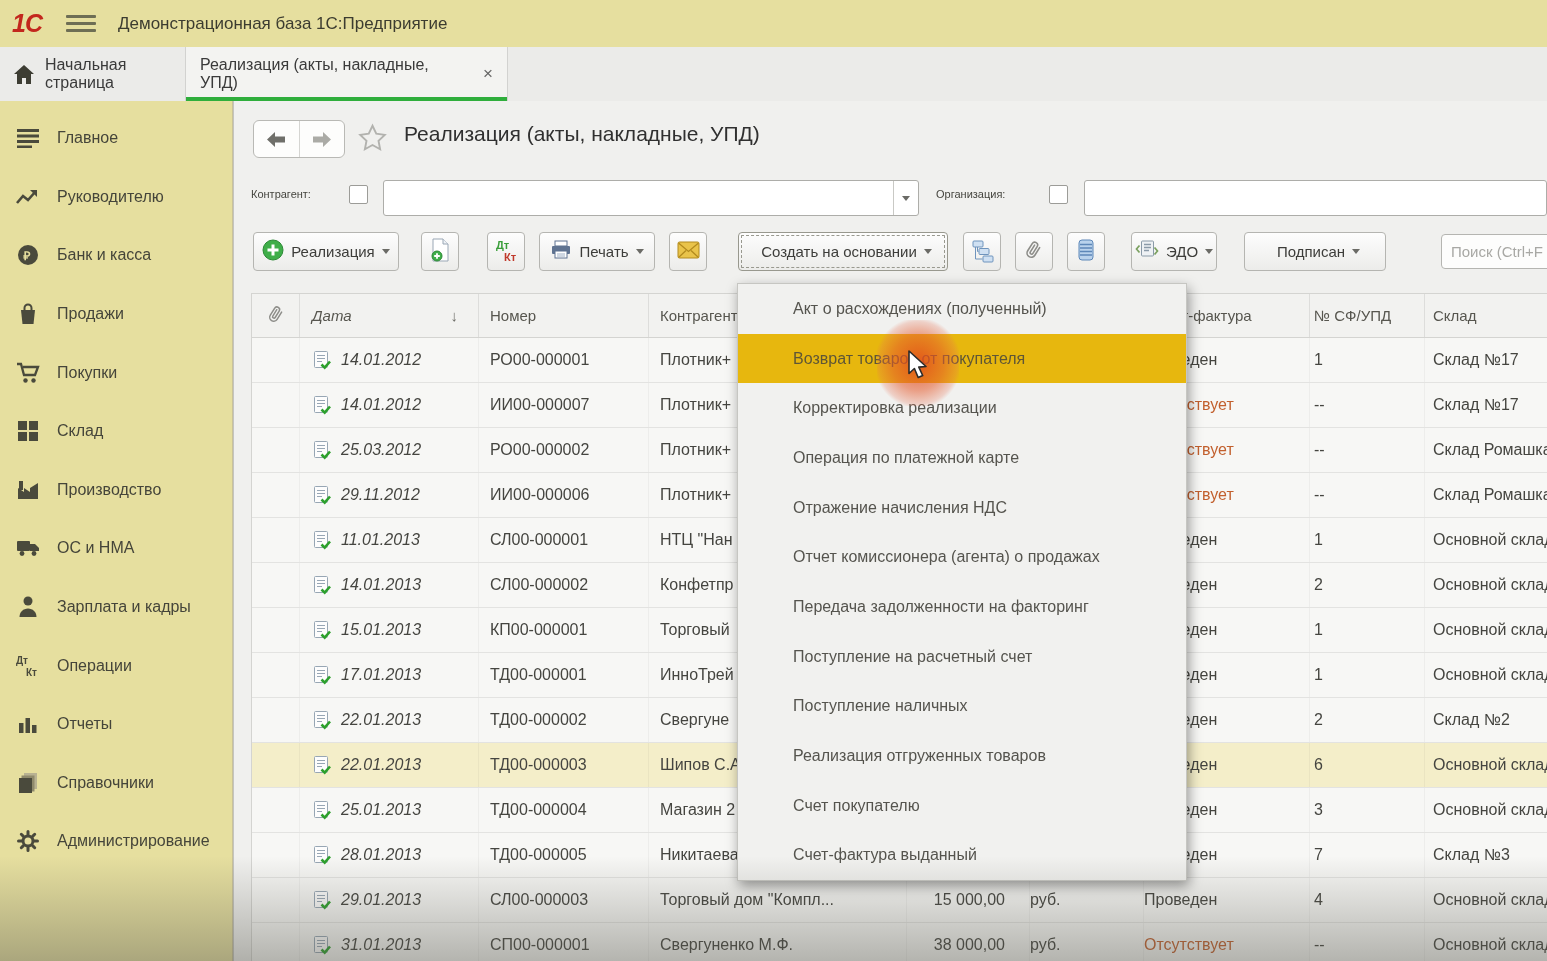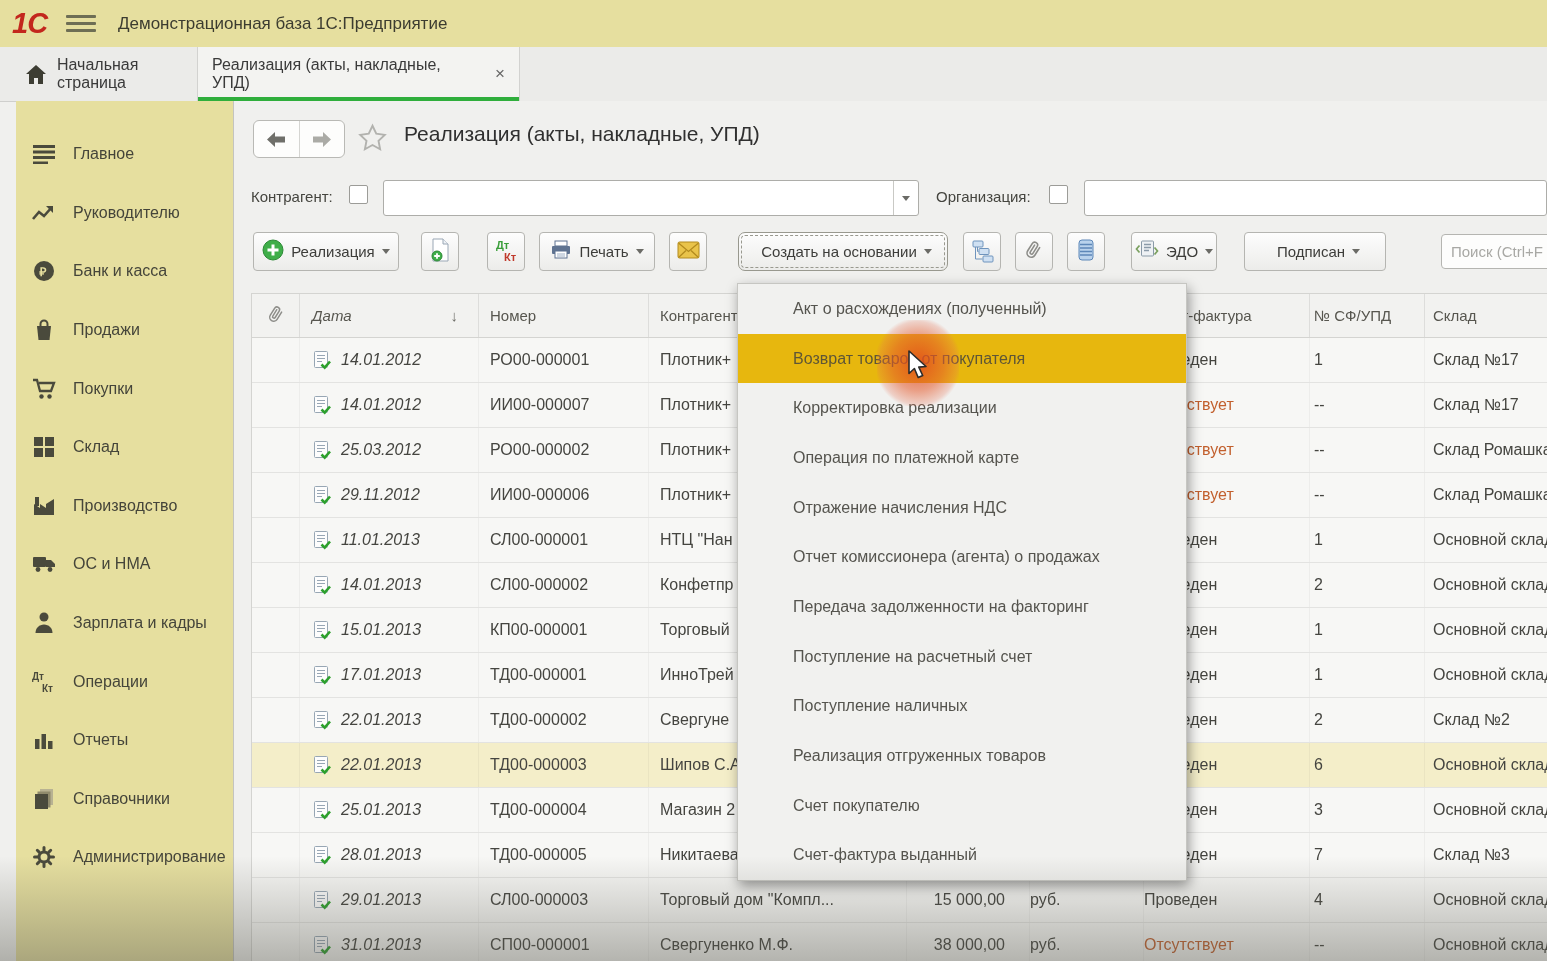--- a/index.html
+++ b/index.html
@@ -2,52 +2,52 @@
 <html><head>
 <meta charset="utf-8">
 <style>
   html,body{margin:0;padding:0;background:#888;}
   #app{position:relative;width:1547px;height:961px;overflow:hidden;
        font-family:"Liberation Sans",sans-serif;background:#f0f0ee;
        -webkit-font-smoothing:antialiased;}
   
   .topbar{position:absolute;left:0;top:0;width:100%;height:47px;background:#e6df9f;
           display:flex;align-items:center;}
-  .logo-1c{font-size:29px;font-weight:bold;color:#c3271d;margin-left:12px;width:46px;
+  .logo-1c{font-size:25px;font-weight:bold;color:#c3271d;margin-left:12px;width:46px;
            letter-spacing:-1px;font-style:italic;}
   .hamburger{width:30px;margin-left:8px;cursor:pointer;}
   .hamburger div{height:3px;background:#6e6e54;margin:4px 0;border-radius:1px;}
   .topbar-title{margin-left:22px;font-size:17px;color:#3c3c30;}
   
   .tabbar{position:absolute;left:0;top:47px;width:100%;height:54px;background:#ebebe9;
           border-bottom:1px solid #cfcfcd;display:flex;}
   .tab{display:flex;align-items:center;padding:0 14px;font-size:16px;color:#3a3a3a;
        border-right:1px solid #d2d2d0;box-sizing:border-box;}
-  .tab.home{width:186px;margin-left:12px;}
+  .tab.home{width:186px;}
   .tab.home .ticon{margin-right:11px;display:flex;}
   .tab.active{width:322px;background:#f3f3f1;position:relative;}
   .tab.active::after{content:"";position:absolute;left:0;bottom:0;width:100%;height:4px;
        background:#2fae3c;}
   .tab .close{margin-left:14px;color:#666;font-size:17px;cursor:pointer;}
   
-  .sidebar{position:absolute;left:16px;top:101px;width:233px;bottom:0;background:#e6df9f;
-           border-right:1px solid #c9c29a;box-sizing:border-box;padding-top:24px;}
+  .sidebar{position:absolute;left:0;top:101px;width:233px;bottom:0;background:#e6df9f;
+           border-right:1px solid #c9c29a;box-sizing:border-box;padding-top:8px;}
   .side-item{height:58.6px;display:flex;align-items:center;cursor:pointer;color:#45453a;}
   .side-item .sicon{width:26px;margin-left:15px;display:flex;justify-content:center;}
   .side-item .slabel{margin-left:16px;font-size:16px;}
   
   .main{position:absolute;left:233px;top:101px;right:0;bottom:0;background:#f0f0ee;
         border-left:1px solid #c4c4c0;overflow:hidden;}
   .navgroup{position:absolute;left:19px;top:19px;width:92px;height:38px;background:#fdfdfc;
         border:1px solid #b9b9b5;border-radius:6px;display:flex;box-sizing:border-box;}
   .navbtn{flex:1;display:flex;align-items:center;justify-content:center;cursor:pointer;}
   .navbtn.back{border-right:1px solid #d5d5d2;}
   .star{position:absolute;left:123px;top:22px;cursor:pointer;}
   .page-title{position:absolute;left:170px;top:21px;font-size:21px;color:#303030;}
-  .flabel{position:absolute;font-size:15px;color:#45453f;top:87px;}
+  .flabel{position:absolute;font-size:11px;color:#45453f;top:87px;}
   .checkbox{position:absolute;top:84px;width:19px;height:19px;background:#fff;
         border:1px solid #9c9c98;border-radius:2px;box-sizing:border-box;cursor:pointer;}
   .combo{position:absolute;top:79px;height:36px;background:#fff;border:1px solid #adada9;
         border-radius:3px;box-sizing:border-box;}
   .combo .arrow-seg{position:absolute;right:0;top:0;bottom:0;width:24px;
         border-left:1px solid #c9c9c5;display:flex;align-items:center;justify-content:center;}
   .caret{width:0;height:0;border-left:4px solid transparent;border-right:4px solid transparent;
         border-top:5px solid #6b6b66;}
   
   .toolbar-btn{position:absolute;top:131px;height:39px;background:linear-gradient(#fdfdfd,#ececea);
@@ -324,21 +324,21 @@
           </svg></span>
       <span class="lbl">Печать</span>
       <div class="caret"></div>
     </div>
     <div class="toolbar-btn" style="left:435px;width:38px;">
       <span><svg width="23" height="18" viewBox="0 0 23 18">
             <rect x="1" y="1" width="21" height="16" rx="1.5" fill="#e9c34a" stroke="#b28a1e"></rect>
             <path d="M1.5 2l10 8.5 10-8.5M1.5 16.5L9 9.5M21.5 16.5L14 9.5" fill="none" stroke="#b28a1e" stroke-width="1.3"></path>
           </svg></span>
     </div>
-    <div class="toolbar-btn focused" style="left:504px;width:210px;border-radius:7px;">
+    <div class="toolbar-btn focused" style="left:504px;width:210px;">
       <span class="lbl">Создать на основании</span>
       <div class="caret"></div>
     </div>
     <div class="toolbar-btn" style="left:729px;width:38px;">
       <span><svg width="25" height="25" viewBox="0 0 25 25">
             <rect x="3" y="3" width="10" height="6" rx="1" fill="#cfe0f2" stroke="#6f94bd"></rect>
             <rect x="9" y="10.5" width="10" height="6" rx="1" fill="#cfe0f2" stroke="#6f94bd"></rect>
             <rect x="13" y="18" width="10" height="6" rx="1" fill="#cfe0f2" stroke="#6f94bd"></rect>
             <path d="M5.5 9v12h7M7.5 9v4.5h1" fill="none" stroke="#6f94bd"></path>
           </svg></span>

